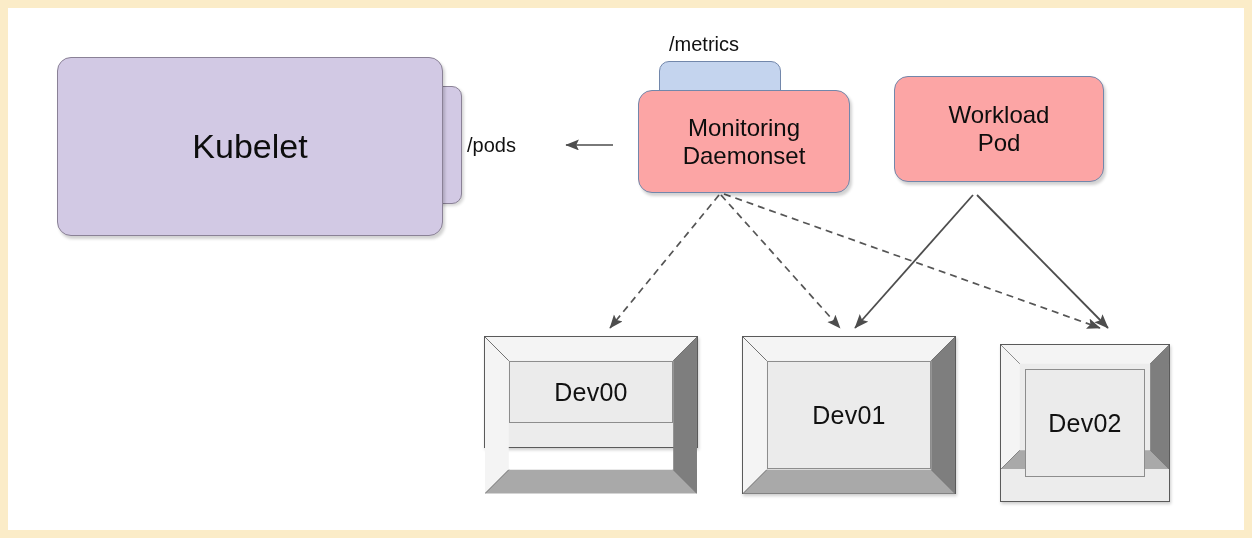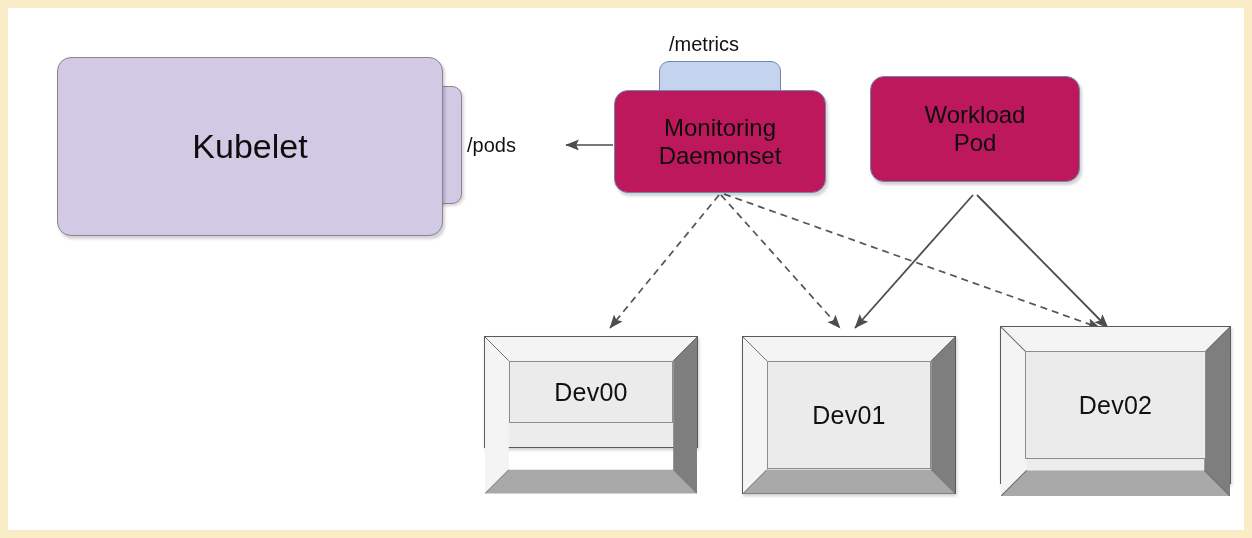--- a/index.html
+++ b/index.html
@@ -48,21 +48,21 @@
     white-space: pre-line;
   }
 
   
   .pod {
     border: 1.4px solid #7a7a8c;
     border-radius: 14px;
     box-shadow: 2px 3px 3px rgba(0,0,0,0.18);
   }
   .pod-purple { background: #d2c9e4; border-color: #8a8196; }
-  .pod-blue   { background: #be185d; border-color: #7287ab; }
+  .pod-blue   { background: #fca5a5; border-color: #7287ab; margin-left: 24px; }
 
   
   .tab {
     position: absolute;
     box-sizing: border-box;
     border: 1.4px solid #8a8196;
     background: #d2c9e4;
   }
   .tab-blue { background: #c4d4ee; border-color: #7287ab; }
 
@@ -191,21 +191,21 @@
         <polygon points="0,0 24,24 24,134 0,158" fill="#f4f4f4"></polygon>
         <polygon points="214,0 214,158 190,134 190,24" fill="#7e7e7e"></polygon>
         <polygon points="0,158 24,134 190,134 214,158" fill="#a9a9a9"></polygon>
         <path d="M0,0 L24,24 M214,0 L190,24 M0,158 L24,134 M214,158 L190,134" stroke="#6f6f6f" stroke-width="1" fill="none"></path>
       </svg>
       <div class="face" style="left:24px; top:24px; right:24px; bottom:24px;justify-content:center;">
         <span class="device-label">Dev01</span>
       </div>
     </div>
 
-    <div class="device" style="left:1000px; top:326px; width:231px; height:158px; z-index:3;">
+    <div class="device" style="left:1000px; top:344px; width:170px; height:158px; z-index:3;">
       <svg class="bevel" viewBox="0 0 214 158" preserveAspectRatio="none" xmlns="http://www.w3.org/2000/svg">
         <polygon points="0,0 214,0 190,24 24,24" fill="#f4f4f4"></polygon>
         <polygon points="0,0 24,24 24,134 0,158" fill="#f4f4f4"></polygon>
         <polygon points="214,0 214,158 190,134 190,24" fill="#7e7e7e"></polygon>
         <polygon points="0,158 24,134 190,134 214,158" fill="#a9a9a9"></polygon>
         <path d="M0,0 L24,24 M214,0 L190,24 M0,158 L24,134 M214,158 L190,134" stroke="#6f6f6f" stroke-width="1" fill="none"></path>
       </svg>
       <div class="face" style="left:24px; top:24px; right:24px; bottom:24px;">
         <span class="device-label">Dev02</span>
       </div>

